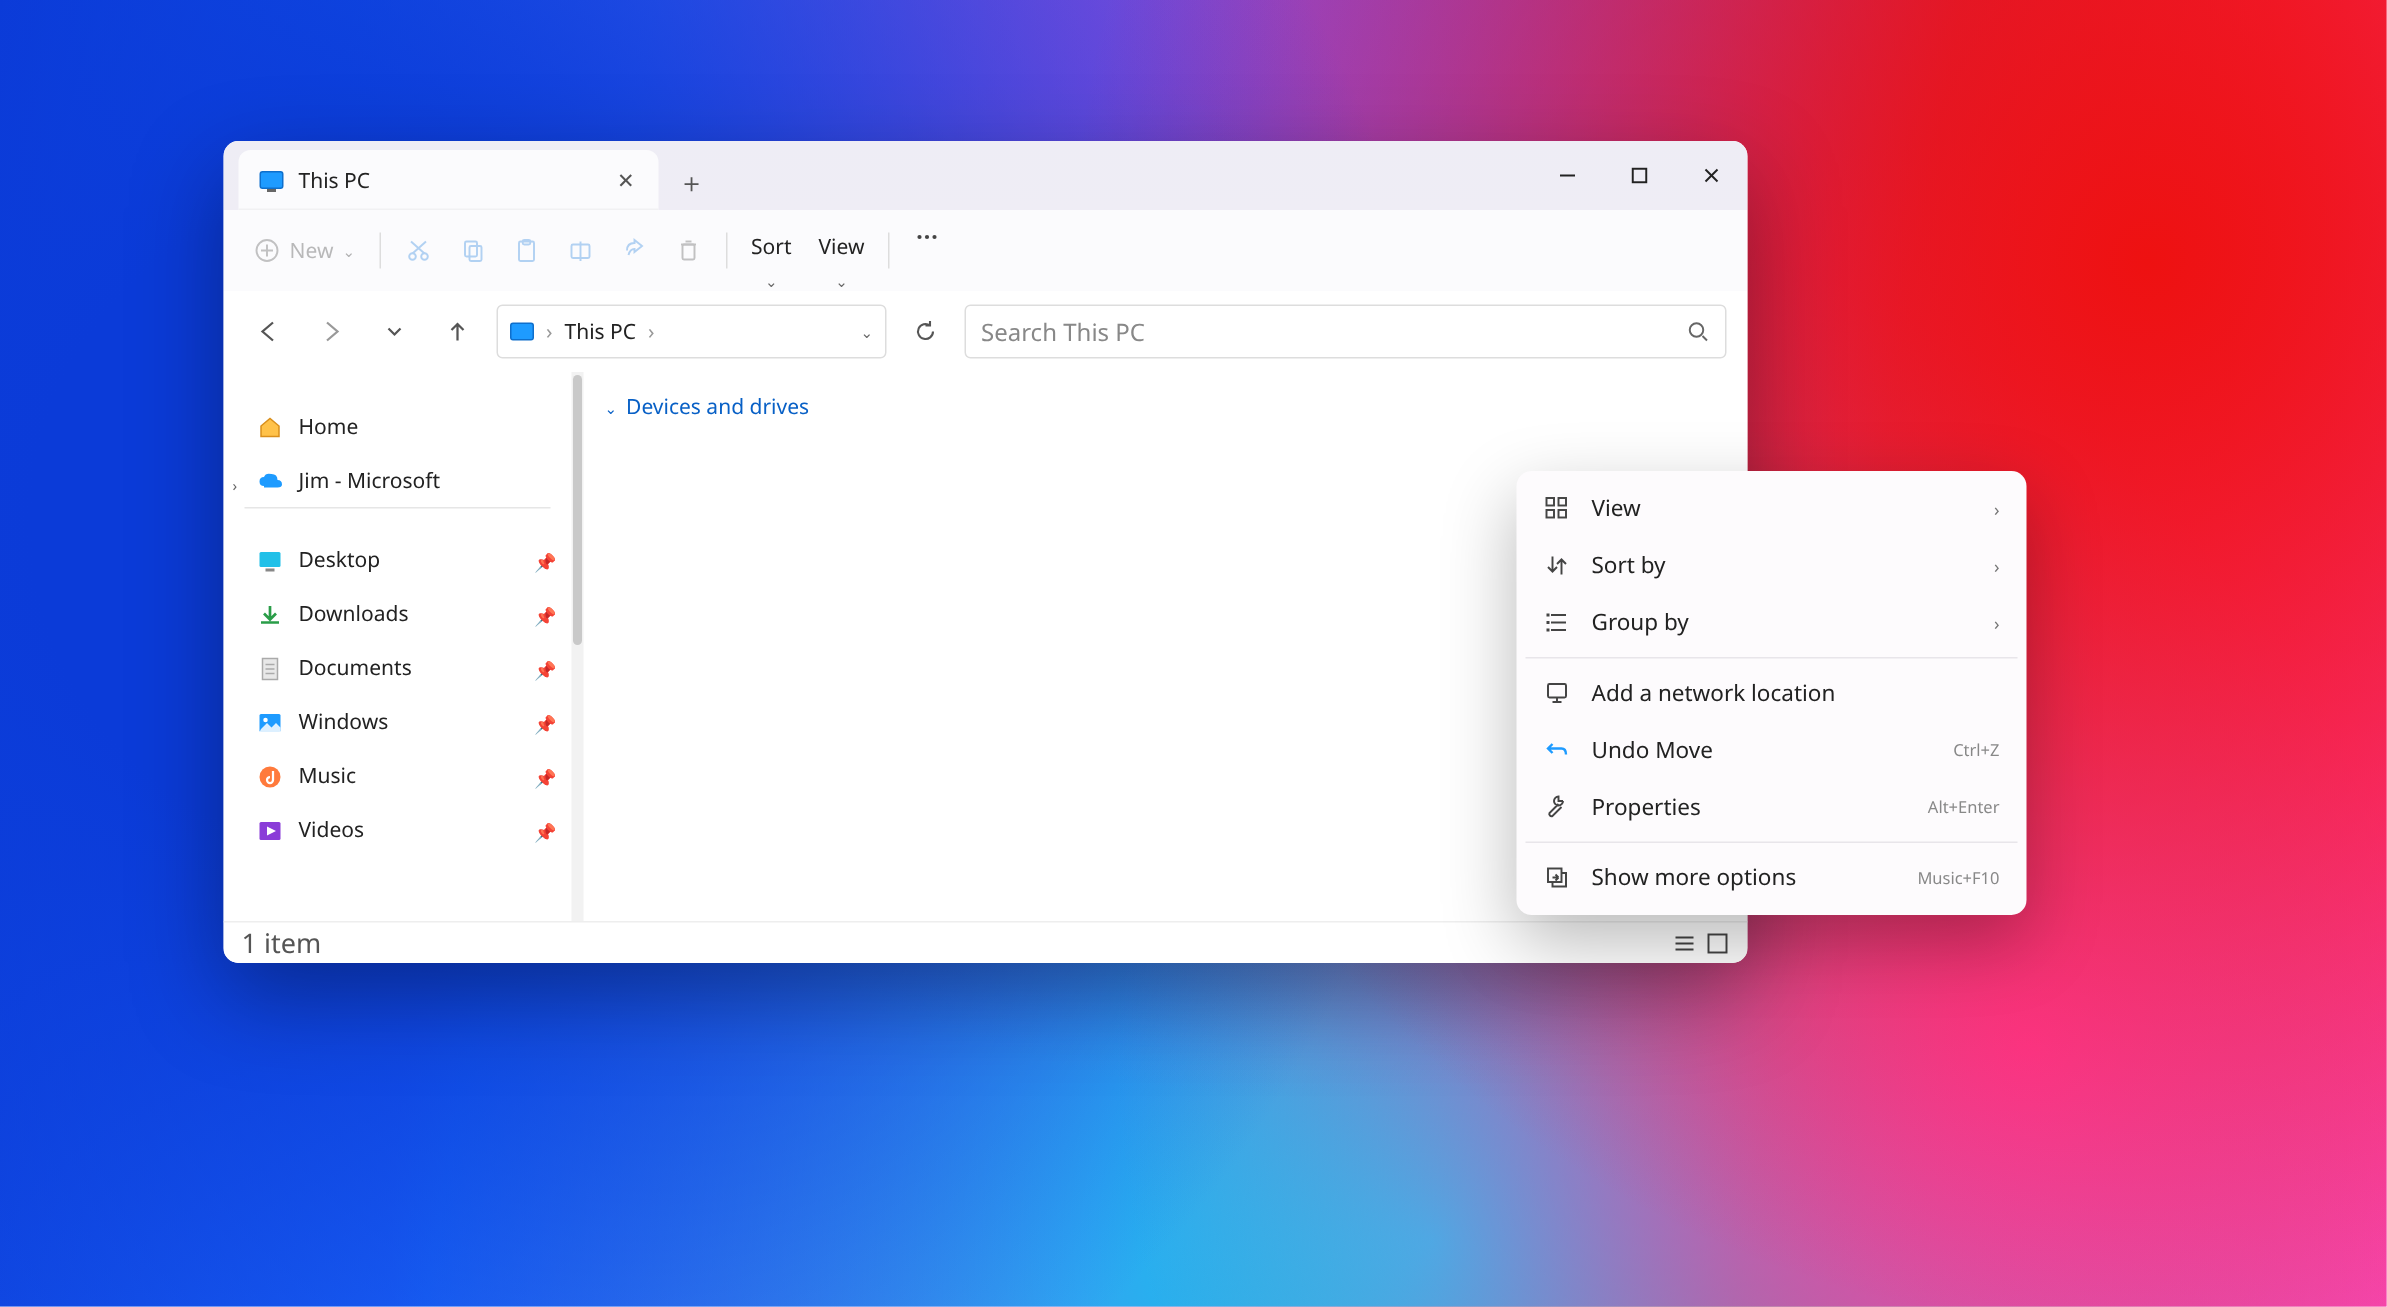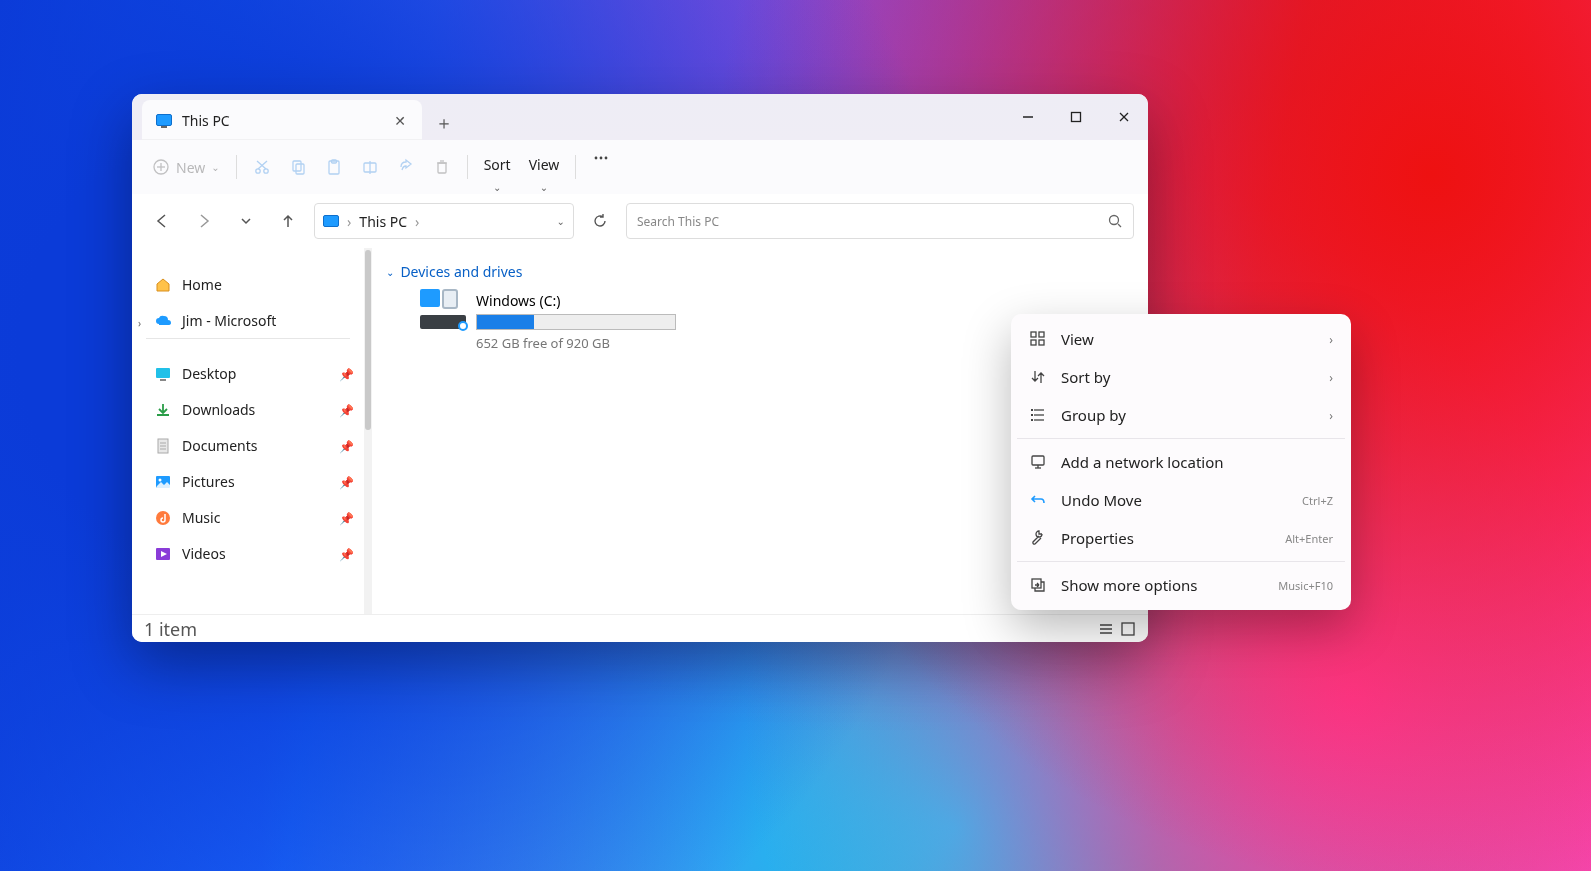--- a/index.html
+++ b/index.html
@@ -7,21 +7,21 @@
   width: 1591px; height: 871px; overflow: hidden;
   background: radial-gradient(circle at 15% 40%, #0b3bd8 0%, #0b3bd8 15%, transparent 50%),
               radial-gradient(circle at 90% 20%, #e11 0%, transparent 45%),
               radial-gradient(circle at 85% 80%, #ff3fa6 0%, transparent 40%),
               radial-gradient(circle at 55% 10%, #8a4bd9 0%, transparent 55%),
               radial-gradient(circle at 60% 95%, #00d7ff 0%, transparent 55%),
               linear-gradient(100deg,#0b3bd8 0%, #1e6bff 25%,#8a4bd9 50%,#e11 75%,#ff3fa6 100%);
   position: relative;
 }
 .win {
-  position: absolute; left: 132px; top: 94px; width: 1016px; height: 548px;
+  position: absolute; left: 149px; top: 94px; width: 1016px; height: 548px;
   background: #fff; border-radius: 10px; box-shadow: 0 22px 60px rgba(0,0,0,.35);
   display: flex; flex-direction: column; overflow: hidden;
 }
 .titlebar { height: 46px; background: linear-gradient(#eeedf5,#efedf5); display:flex; align-items:flex-end; }
 .tab { margin-left:10px; height:40px; background:#fbfbfd; border-radius:8px 8px 0 0; display:flex; align-items:center; padding:0 12px 0 14px; gap:10px; width:280px; box-shadow: 0 -1px 0 rgba(0,0,0,.04) inset;}
 .tab .mon { width:16px; height:12px; background:#1e9bff; border:1px solid #0e6fcc; border-radius:2px; position:relative; }
 .tab .mon::after{content:"";position:absolute;left:4px;bottom:-3px;width:6px;height:2px;background:#666;}
 .tab span.title{font-size:14px;color:#222;}
 .tab .x{margin-left:auto;font-size:14px;color:#555;padding:4px;}
 .addtab{width:36px;height:36px;display:flex;align-items:center;justify-content:center;color:#555;font-size:18px;margin-left:4px;}
@@ -32,21 +32,21 @@
 .tbtn.disabled{opacity:.5;}
 .tbtn.text{color:#222;flex-direction:column;}
 .vsep{width:1px;height:24px;background:#ddd;margin:0 6px;}
 .chev{font-size:10px;color:#666;}
 .navrow{height:54px;background:#fff;display:flex;align-items:center;padding:0 14px;gap:10px;}
 .navbtn{width:32px;height:32px;display:flex;align-items:center;justify-content:center;color:#555;}
 .addr{flex:0 0 260px;height:36px;border:1px solid #ddd;border-radius:4px;display:flex;align-items:center;padding:0 8px;gap:8px;font-size:14px;color:#222;}
 .addr .mon{width:16px;height:12px;background:#1e9bff;border:1px solid #0e6fcc;border-radius:2px;position:relative;}
 .addr .chevd{margin-left:auto;font-size:10px;color:#666;}
 .refresh{width:32px;height:32px;display:flex;align-items:center;justify-content:center;color:#555;}
-.search{flex:1;height:36px;border:1px solid #ddd;border-radius:4px;display:flex;align-items:center;padding:16px 10px;color:#888;font-size:12px;}
+.search{flex:1;height:36px;border:1px solid #ddd;border-radius:4px;display:flex;align-items:center;padding:16px 10px;color:#888;font-size:16px;}
 .search .mag{margin-left:auto;color:#666;}
 .body{flex:1;display:flex;background:#fff;min-height:0;}
 .side{width:232px;padding:10px 0 0 0;font-size:14px;}
 .sitem{height:36px;display:flex;align-items:flex-end;padding:0 10px 0 22px;gap:10px;color:#222;}
 .sitem .pin{margin-left:auto;color:#999;font-size:12px;}
 .sitem .caret{position:absolute;left:6px;font-size:10px;color:#666;}
 .sitem.rel{position:relative;}
 .sep{height:1px;background:#e6e6e6;margin:8px 14px;}
 .scroll{width:8px;background:#f2f2f2;position:relative;}
 .scroll .thumb{position:absolute;left:1px;width:6px;top:2px;height:180px;background:#c9c9c9;border-radius:3px;}
@@ -268,21 +268,21 @@
           </svg>
         <span>Documents</span>
         <span class="pin">📌</span>
       </div>
       <div class="sitem">
         <svg class="ico18" viewBox="0 0 18 18">
             <rect x="2" y="3" width="14" height="12" fill="#1e9bff" rx="1"></rect>
             <circle cx="6" cy="7" r="1.5" fill="#fff"></circle>
             <path d="M3 13 L7 9 L10 12 L13 9 L16 12 L16 15 L2 15 Z" fill="#fff" opacity=".85"></path>
           </svg>
-        <span>Pictures</span>
+        <span>Windows</span>
         <span class="pin">📌</span>
       </div>
       <div class="sitem">
         <svg class="ico18" viewBox="0 0 18 18">
             <circle cx="9" cy="9" r="7" fill="#ff7a3c"></circle>
             <path d="M11 5 L11 11 A2 2 0 1 1 9 9" fill="none" stroke="#fff" stroke-width="1.5"></path>
           </svg>
         <span>Music</span>
         <span class="pin">📌</span>
       </div>
@@ -295,35 +295,20 @@
         <span class="pin">📌</span>
       </div>
     </div>
     <div class="scroll">
         <div class="thumb"></div>
       </div>
     <div class="main">
       <div class="group">
         <span class="gchev">⌄</span>
         <span>Devices and drives</span>
-      </div>
-      <div class="drive">
-        <div class="dicon">
-          <div class="top"></div>
-            <div class="lock"></div>
-            <div class="bar"></div>
-            <div class="dot"></div>
-        </div>
-        <div class="dinfo">
-          <span>Windows  (C:)</span>
-          <div class="prog">
-              <div class="fill" id="drive-fill" style="width: 29%;"></div>
-            </div>
-          <span class="free">652 GB free of 920 GB</span>
-        </div>
       </div>
     </div>
   </div>
 
   <div class="status">
     <span>1 item</span>
     <div class="views">
       <span>
           <svg class="ico16" viewBox="0 0 16 16">
             <line x1="2" y1="4" x2="14" y2="4" stroke="#444" stroke-width="1.3"></line>

